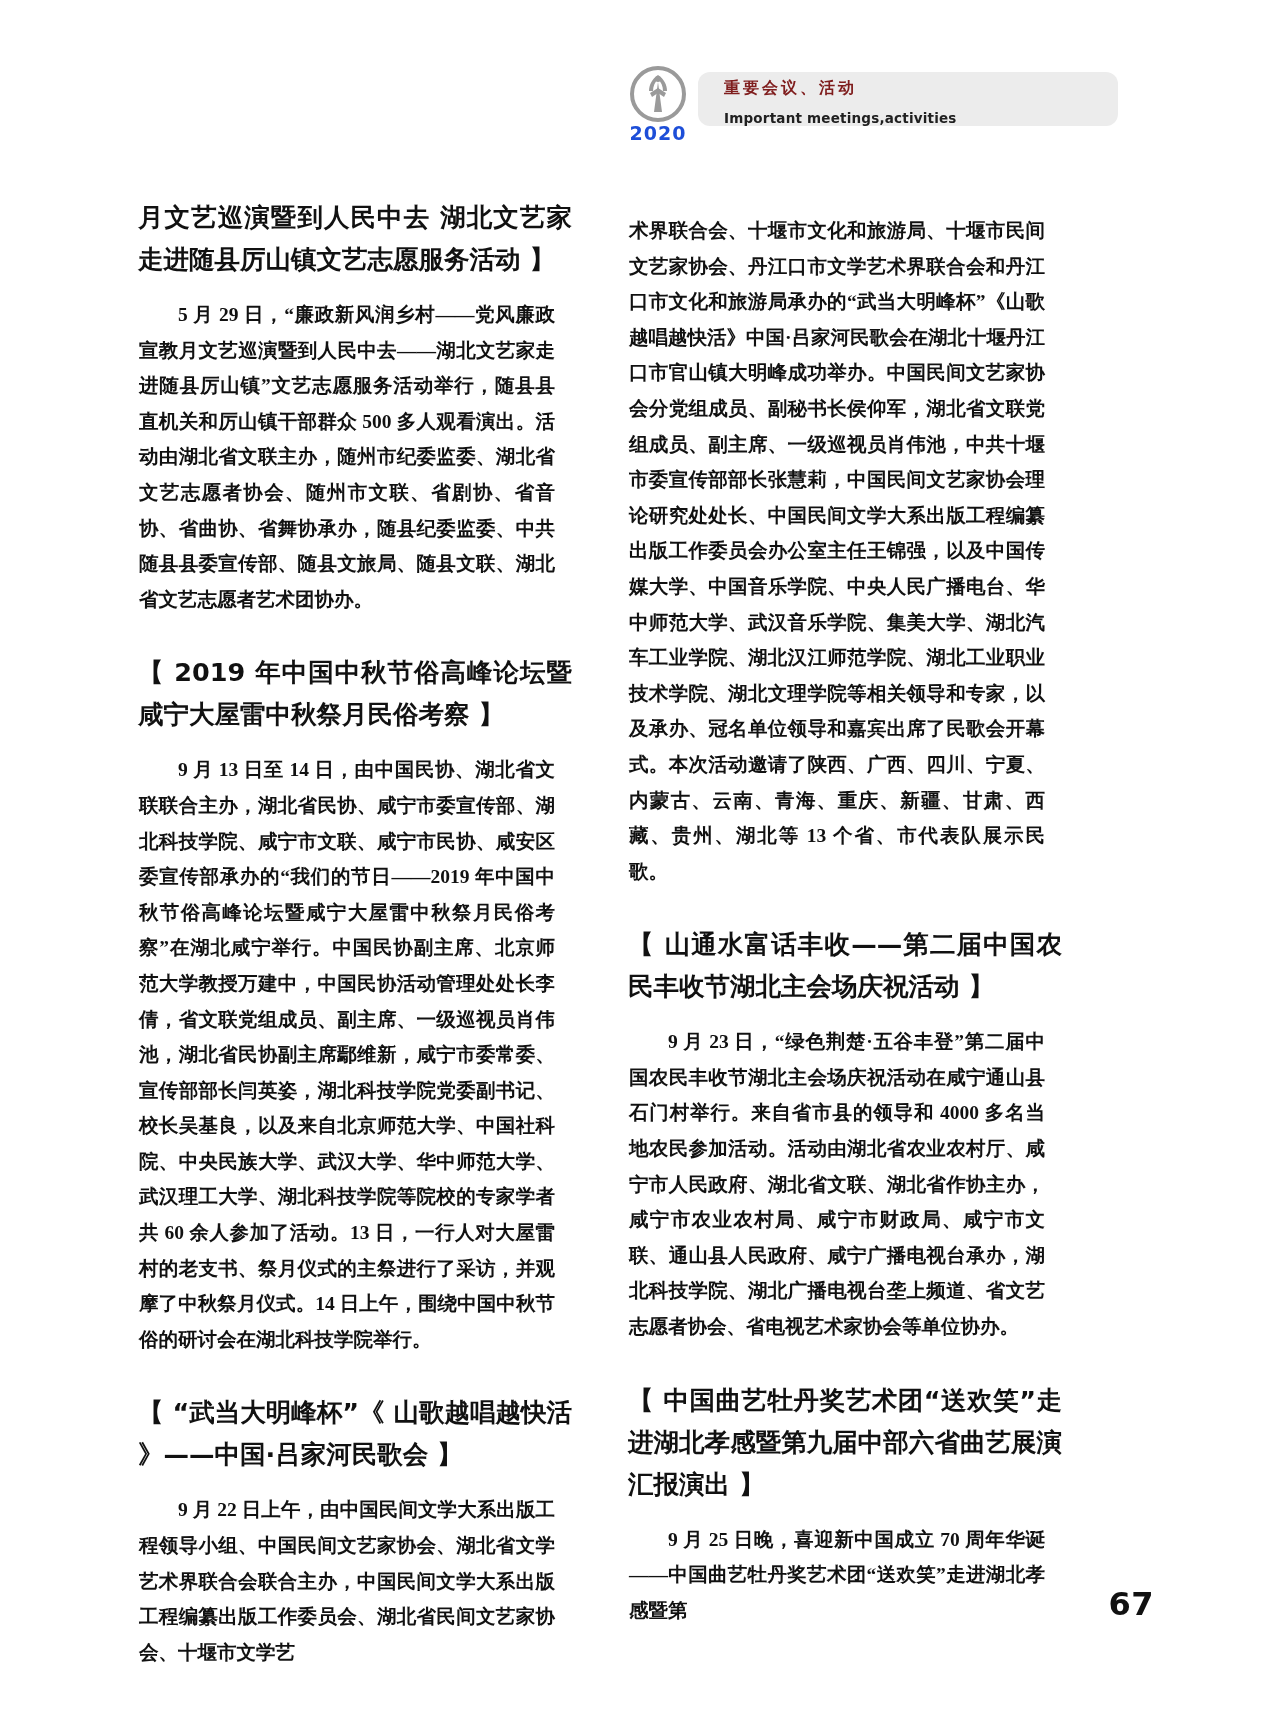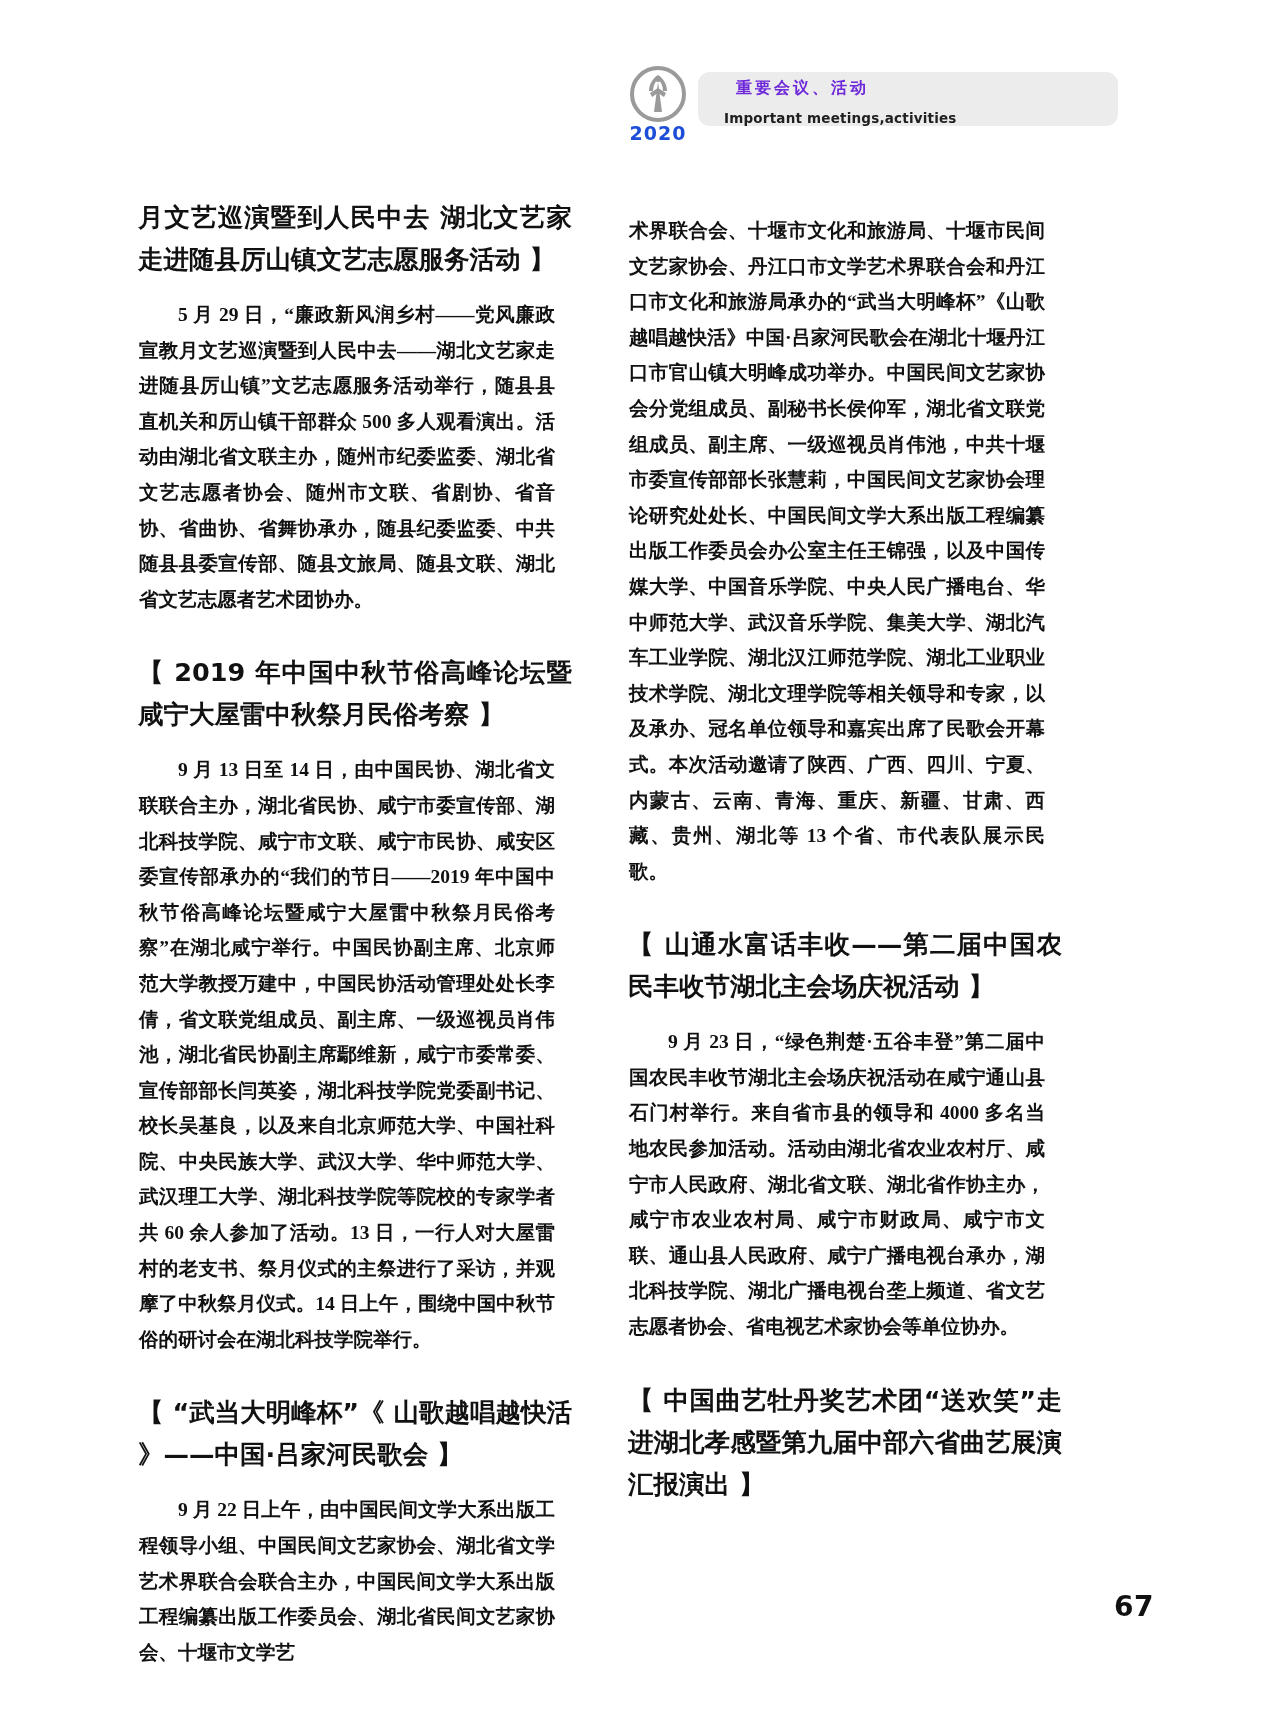--- a/index.html
+++ b/index.html
@@ -77,22 +77,21 @@
     border-radius: 12px 12px 12px 12px;
   }
   .runhead-cn {
     position: absolute;
     left: 104px;
     top: 12px;
     font-family: Liberation Sans, sans-serif;
     font-weight: bold;
     font-size: 16px;
     letter-spacing: 3px;
-    color: #6d28d9;
-    margin-left: 12px;
+    color: #7f1d1d;
   }
   .runhead-en {
     position: absolute;
     left: 104px;
     top: 44px;
     font-family: "DejaVu Sans", "Liberation Sans", sans-serif;
     font-weight: bold;
     font-size: 13.5px;
     letter-spacing: 0.2px;
     color: #202020;
@@ -134,21 +133,21 @@
   }
   p.body.cont { text-indent: 0; }
 
   
   .folio {
     position: absolute;
     right: 122px;
     bottom: 96px;
     font-family: "DejaVu Sans", "Liberation Sans", sans-serif;
     font-weight: bold;
-    font-size: 28px;
+    font-size: 32px;
     color: #111111;
     letter-spacing: 0.5px;
   }
 </style>
 </head>
 <body>
 
 <div class="page">
 
   <div class="runhead">
@@ -178,17 +177,18 @@
     <p class="body">9 月 22 日上午，由中国民间文学大系出版工程领导小组、中国民间文艺家协会、湖北省文学艺术界联合会联合主办，中国民间文学大系出版工程编纂出版工作委员会、湖北省民间文艺家协会、十堰市文学艺</p>
   </div>
 
   <div class="col col-right">
     <p class="body cont">术界联合会、十堰市文化和旅游局、十堰市民间文艺家协会、丹江口市文学艺术界联合会和丹江口市文化和旅游局承办的“武当大明峰杯”《山歌越唱越快活》中国·吕家河民歌会在湖北十堰丹江口市官山镇大明峰成功举办。中国民间文艺家协会分党组成员、副秘书长侯仰军，湖北省文联党组成员、副主席、一级巡视员肖伟池，中共十堰市委宣传部部长张慧莉，中国民间文艺家协会理论研究处处长、中国民间文学大系出版工程编纂出版工作委员会办公室主任王锦强，以及中国传媒大学、中国音乐学院、中央人民广播电台、华中师范大学、武汉音乐学院、集美大学、湖北汽车工业学院、湖北汉江师范学院、湖北工业职业技术学院、湖北文理学院等相关领导和专家，以及承办、冠名单位领导和嘉宾出席了民歌会开幕式。本次活动邀请了陕西、广西、四川、宁夏、内蒙古、云南、青海、重庆、新疆、甘肃、西藏、贵州、湖北等 13 个省、市代表队展示民歌。</p>
 
     <h2 class="h-sec later">【 山通水富话丰收——第二届中国农民丰收节湖北主会场庆祝活动 】</h2>
     <p class="body">9 月 23 日，“绿色荆楚·五谷丰登”第二届中国农民丰收节湖北主会场庆祝活动在咸宁通山县石门村举行。来自省市县的领导和 4000 多名当地农民参加活动。活动由湖北省农业农村厅、咸宁市人民政府、湖北省文联、湖北省作协主办，咸宁市农业农村局、咸宁市财政局、咸宁市文联、通山县人民政府、咸宁广播电视台承办，湖北科技学院、湖北广播电视台垄上频道、省文艺志愿者协会、省电视艺术家协会等单位协办。</p>
 
     <h2 class="h-sec later">【 中国曲艺牡丹奖艺术团“送欢笑”走进湖北孝感暨第九届中部六省曲艺展演汇报演出 】</h2>
+    <p class="body">9 月 25 日晚，喜迎新中国成立 70 周年华诞——中国曲艺牡丹奖艺术团“送欢笑”走进湖北孝感暨第</p>
   </div>
 
   <div class="folio">67</div>
 
 </div>
 
 </body></html>

